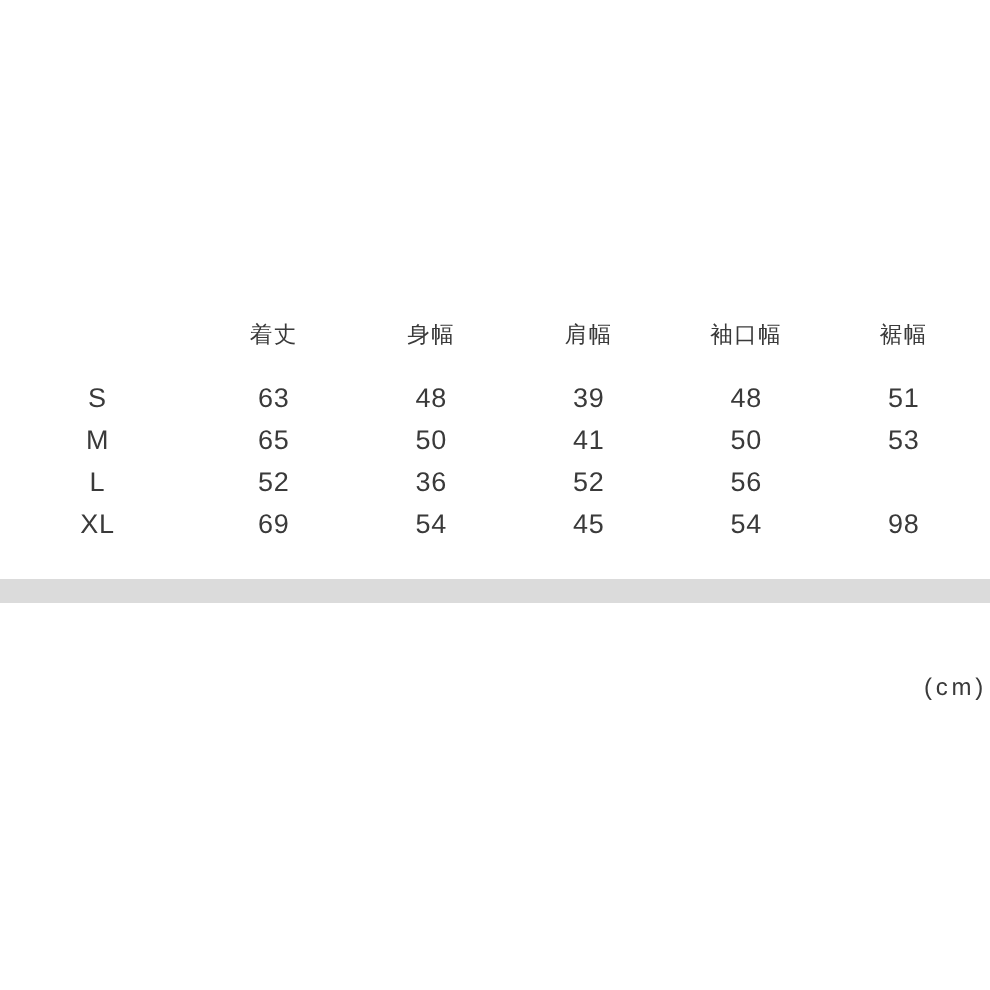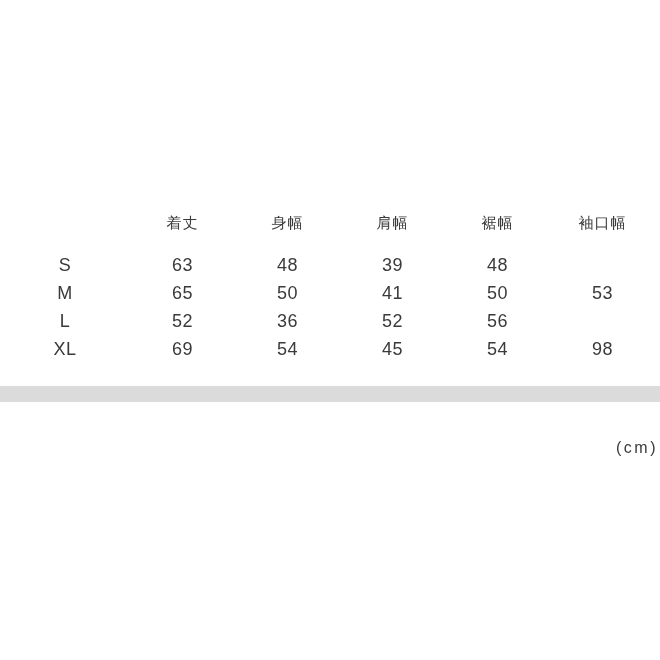--- a/index.html
+++ b/index.html
@@ -44,47 +44,48 @@
   .divider-bar {
     position: absolute;
     left: 0;
     top: 386px;
     width: 660px;
     height: 16px;
     background: #dbdbdb;
   }
   .unit-note {
     position: absolute;
-    top: 438px;
+    top: 449px;
     right: 2px;
     font-size: 16px;
     line-height: 20px;
     letter-spacing: 2.5px;
   }
 </style>
 </head>
 <body style="background: rgb(255, 255, 255); color: rgb(58, 58, 58);">
 
 <div class="size-chart">
 
   <div class="sc-row header">
     <div class="sc-cell"></div>
     <div class="sc-cell">着丈</div>
     <div class="sc-cell">身幅</div>
     <div class="sc-cell">肩幅</div>
+    <div class="sc-cell">袖口幅</div>
     <div class="sc-cell">裾幅</div>
-    <div class="sc-cell">袖口幅</div>
   </div>
 
   <div class="sc-row">
     <div class="sc-cell">S</div>
     <div class="sc-cell">63</div>
     <div class="sc-cell">48</div>
     <div class="sc-cell">39</div>
     <div class="sc-cell">48</div>
+    <div class="sc-cell">51</div>
   </div>
 
   <div class="sc-row">
     <div class="sc-cell">M</div>
     <div class="sc-cell">65</div>
     <div class="sc-cell">50</div>
     <div class="sc-cell">41</div>
     <div class="sc-cell">50</div>
     <div class="sc-cell">53</div>
   </div>

